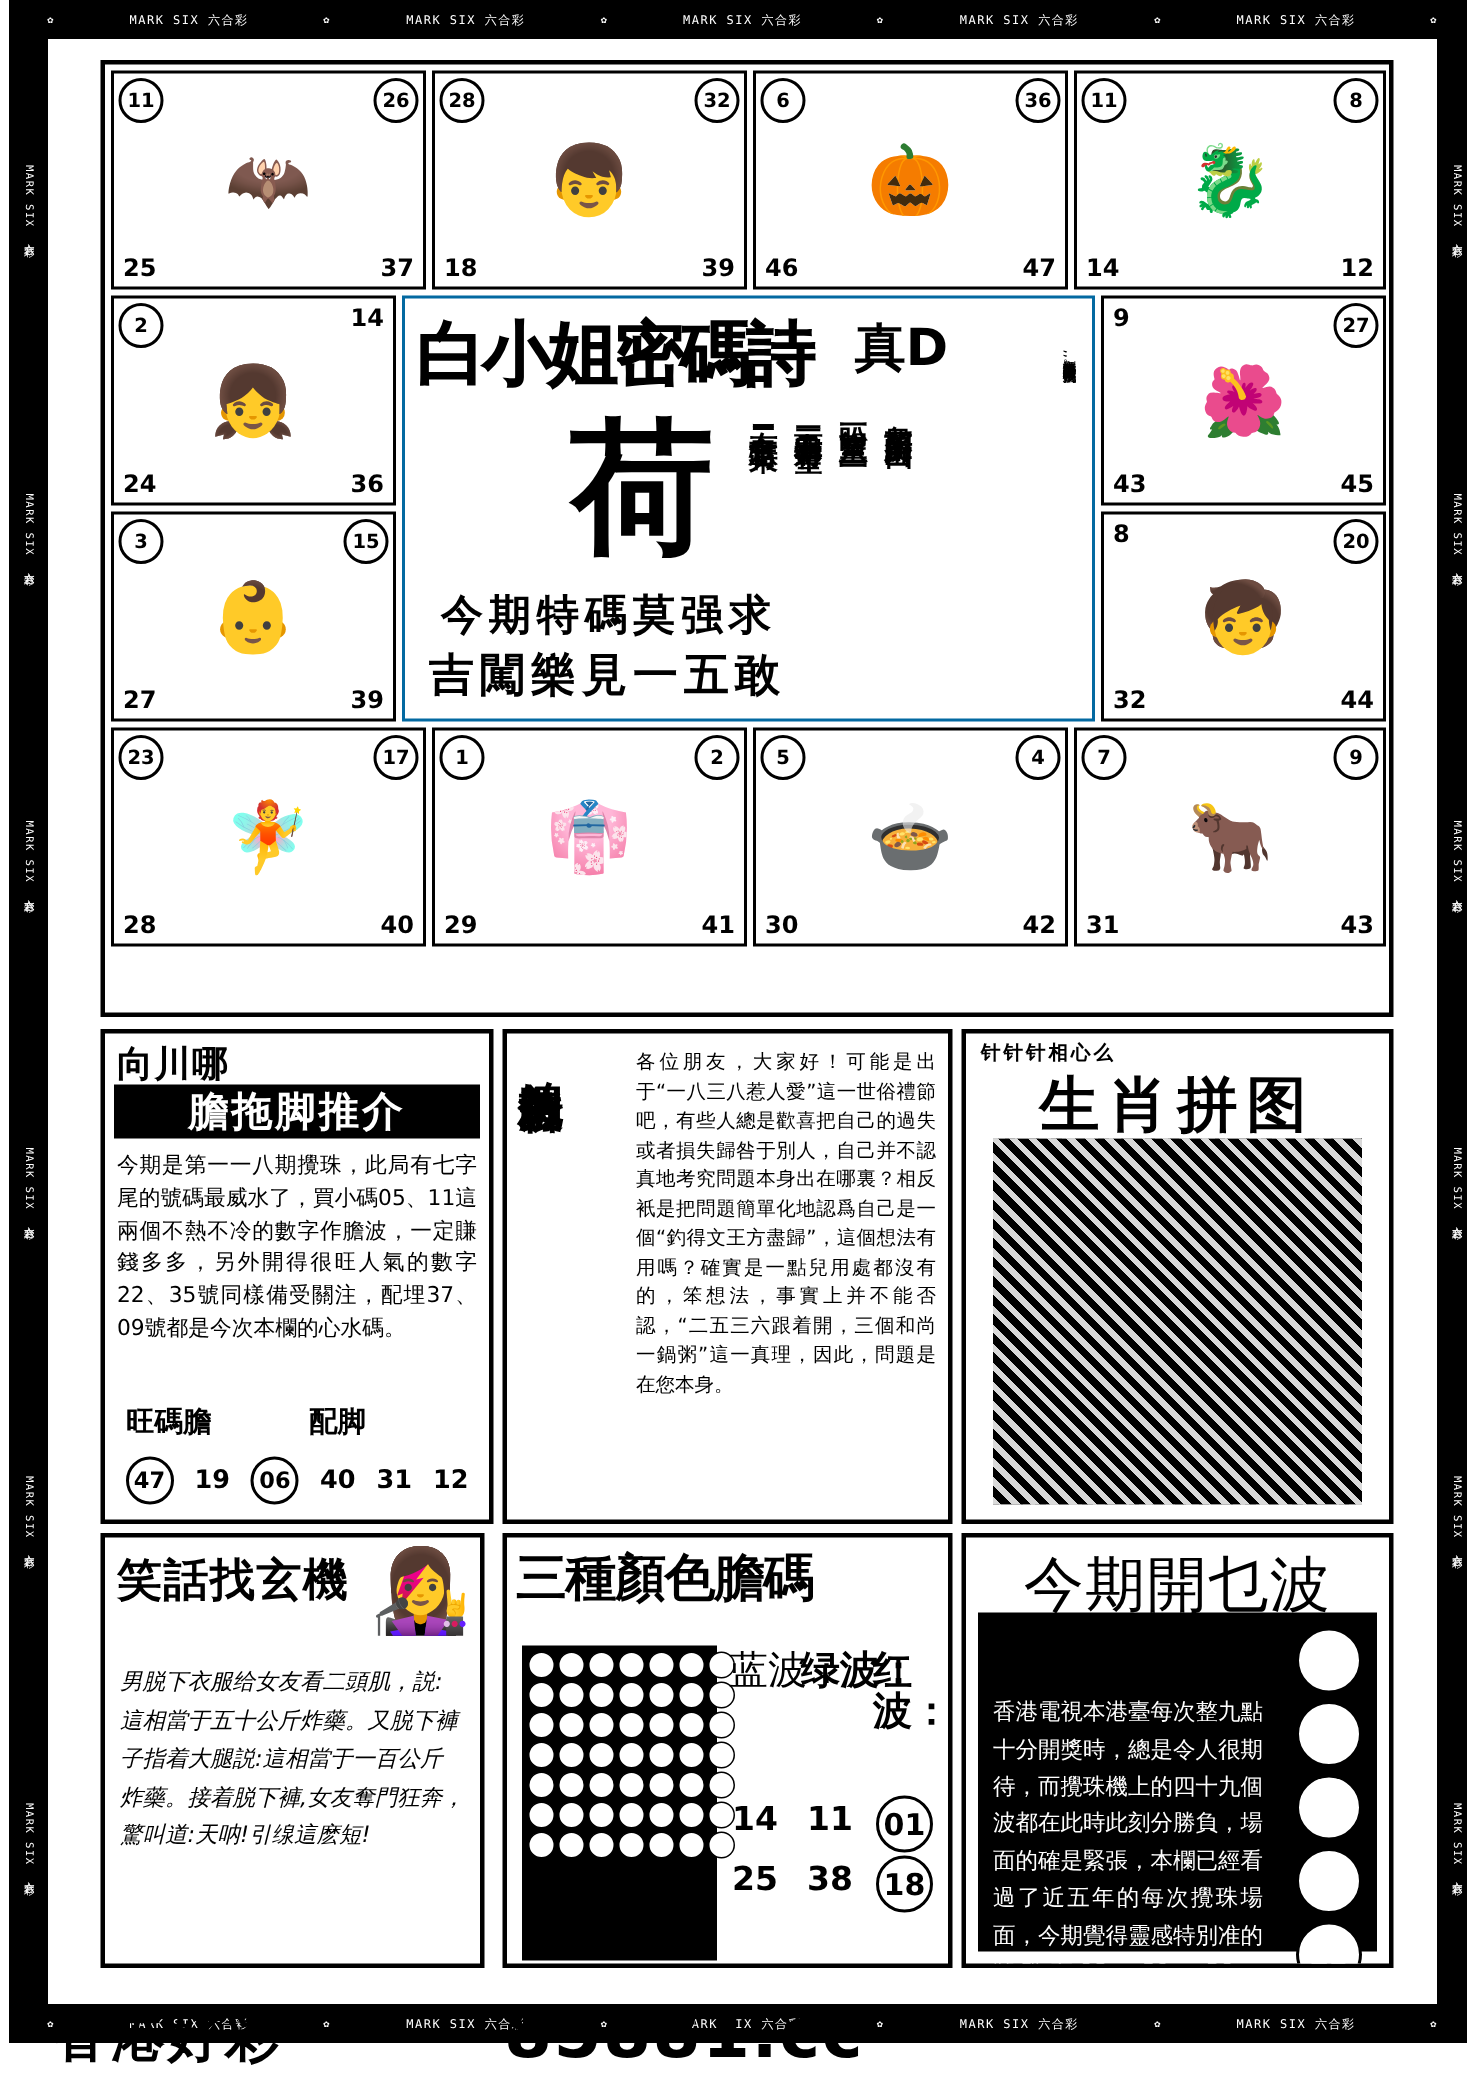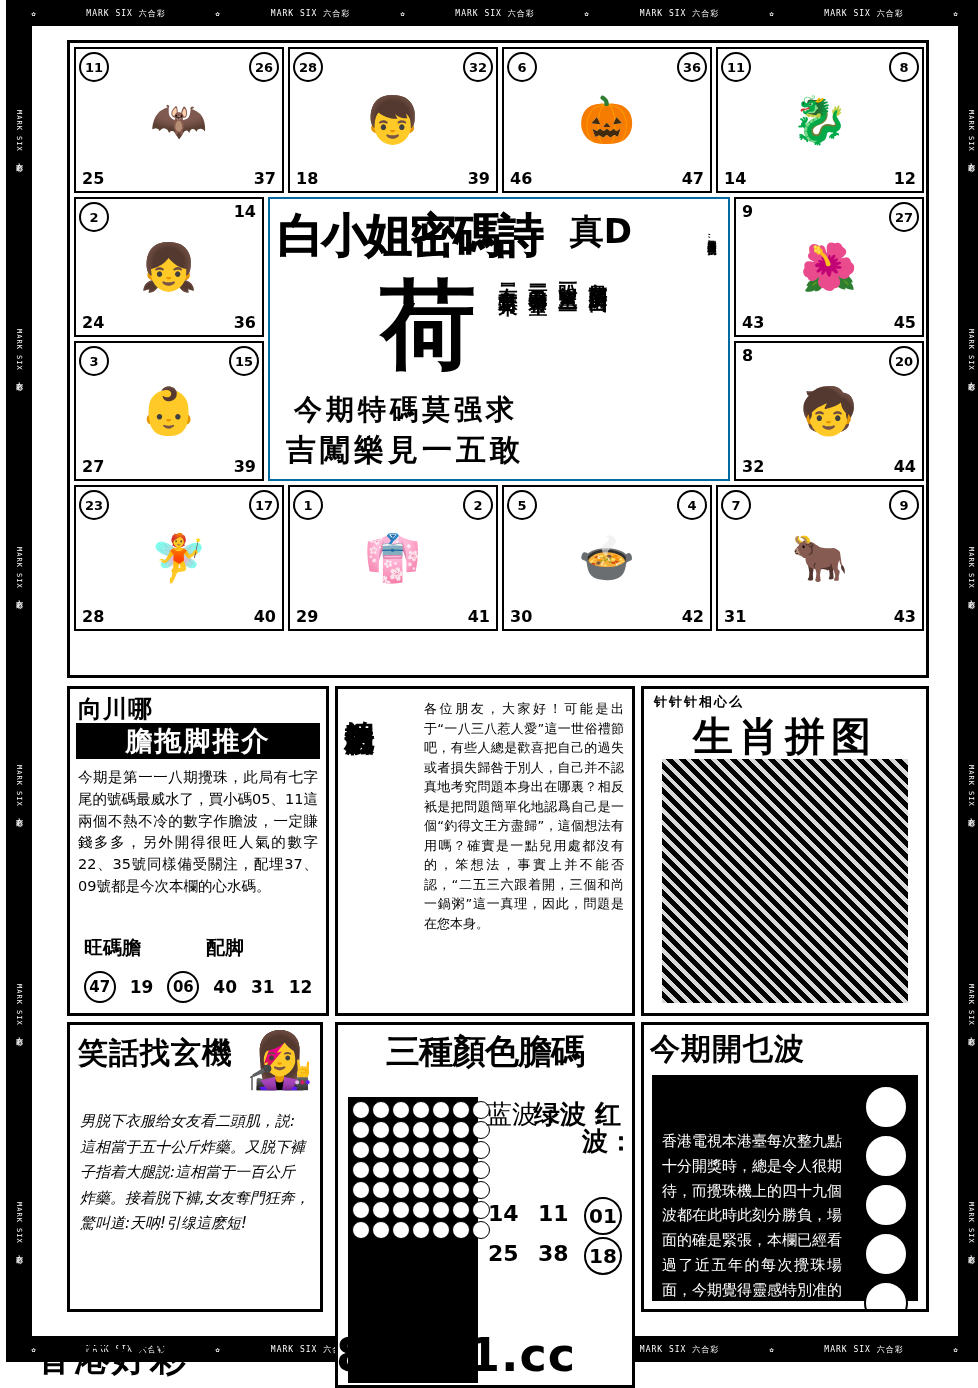--- a/index.html
+++ b/index.html
@@ -381,21 +381,21 @@
         <div class="noise"></div>
       </div>
     </div>
 
     <div class="panel" style="left:35px;top:996px;width:256px;height:290px;">
       <div style="position:absolute;left:8px;top:8px;font-size:30px;font-weight:bold;letter-spacing:1px;">笑話找玄機</div>
       <div style="position:absolute;right:6px;top:4px;font-size:54px;">👩‍🎤</div>
       <div style="position:absolute;left:10px;top:84px;right:10px;font-size:15px;line-height:1.7;font-style:italic;">男脱下衣服给女友看二頭肌，説:這相當于五十公斤炸藥。又脱下褲子指着大腿説:這相當于一百公斤炸藥。接着脱下褲,女友奪門狂奔，驚叫道:天呐!引缐這麽短!</div>
     </div>
 
-    <div class="panel" style="left:303px;top:996px;width:300px;height:366px;text-align:center;">
+    <div class="panel" style="left:303px;top:996px;width:300px;height:290px;">
       <div style="position:absolute;left:6px;top:4px;right:6px;height:44px;font-size:34px;font-weight:bold;letter-spacing:-1px;white-space:nowrap;">三種顏色膽碼</div>
       <div style="position:absolute;left:10px;top:72px;width:130px;bottom:10px;background:#000;">
         <div class="colorball-grid" style="height:100%;align-content:start;">
           <i></i>
             <i></i>
             <i></i>
             <i></i>
             <i></i>
             <i></i>
             <i></i>
@@ -450,21 +450,21 @@
 
       <div style="position:absolute;left:150px;top:176px;font-size:22px;font-weight:bold;">14</div>
       <div style="position:absolute;left:150px;top:216px;font-size:22px;font-weight:bold;">25</div>
       <div style="position:absolute;left:200px;top:176px;font-size:22px;font-weight:bold;">11</div>
       <div style="position:absolute;left:200px;top:216px;font-size:22px;font-weight:bold;">38</div>
       <div class="circ" style="position:absolute;left:246px;top:172px;width:34px;height:34px;font-size:20px;">01</div>
       <div class="circ" style="position:absolute;left:246px;top:212px;width:34px;height:34px;font-size:20px;">18</div>
     </div>
 
     <div class="panel" style="left:609px;top:996px;width:288px;height:290px;">
-      <div style="position:absolute;left:6px;top:4px;right:6px;height:40px;font-size:30px;font-weight:bold;letter-spacing:1px;">今期開乜波</div>
+      <div style="position:absolute;left:6px;top:4px;right:6px;height:40px;font-size:40px;font-weight:normal;text-align:center;letter-spacing:1px;">今期開乜波</div>
       <div class="blackbox" style="position:absolute;left:8px;top:50px;right:8px;bottom:8px;">
         <div style="position:absolute;left:10px;top:10px;width:180px;font-size:15px;line-height:1.65;color:#fff;text-align:justify;margin-top:44px;">香港電視本港臺每次整九點十分開獎時，總是令人很期待，而攪珠機上的四十九個波都在此時此刻分勝負，場面的確是緊張，本欄已經看過了近五年的每次攪珠場面，今期覺得靈感特別准的號碼有08、21、30、36、39、43。</div>
         <div style="position:absolute;right:8px;top:10px;width:46px;">
           <div class="right-ball">16</div>
           <div class="right-ball">33</div>
           <div class="right-ball">35</div>
           <div class="right-ball">06</div>
           <div class="right-ball">15</div>
 
         </div>

